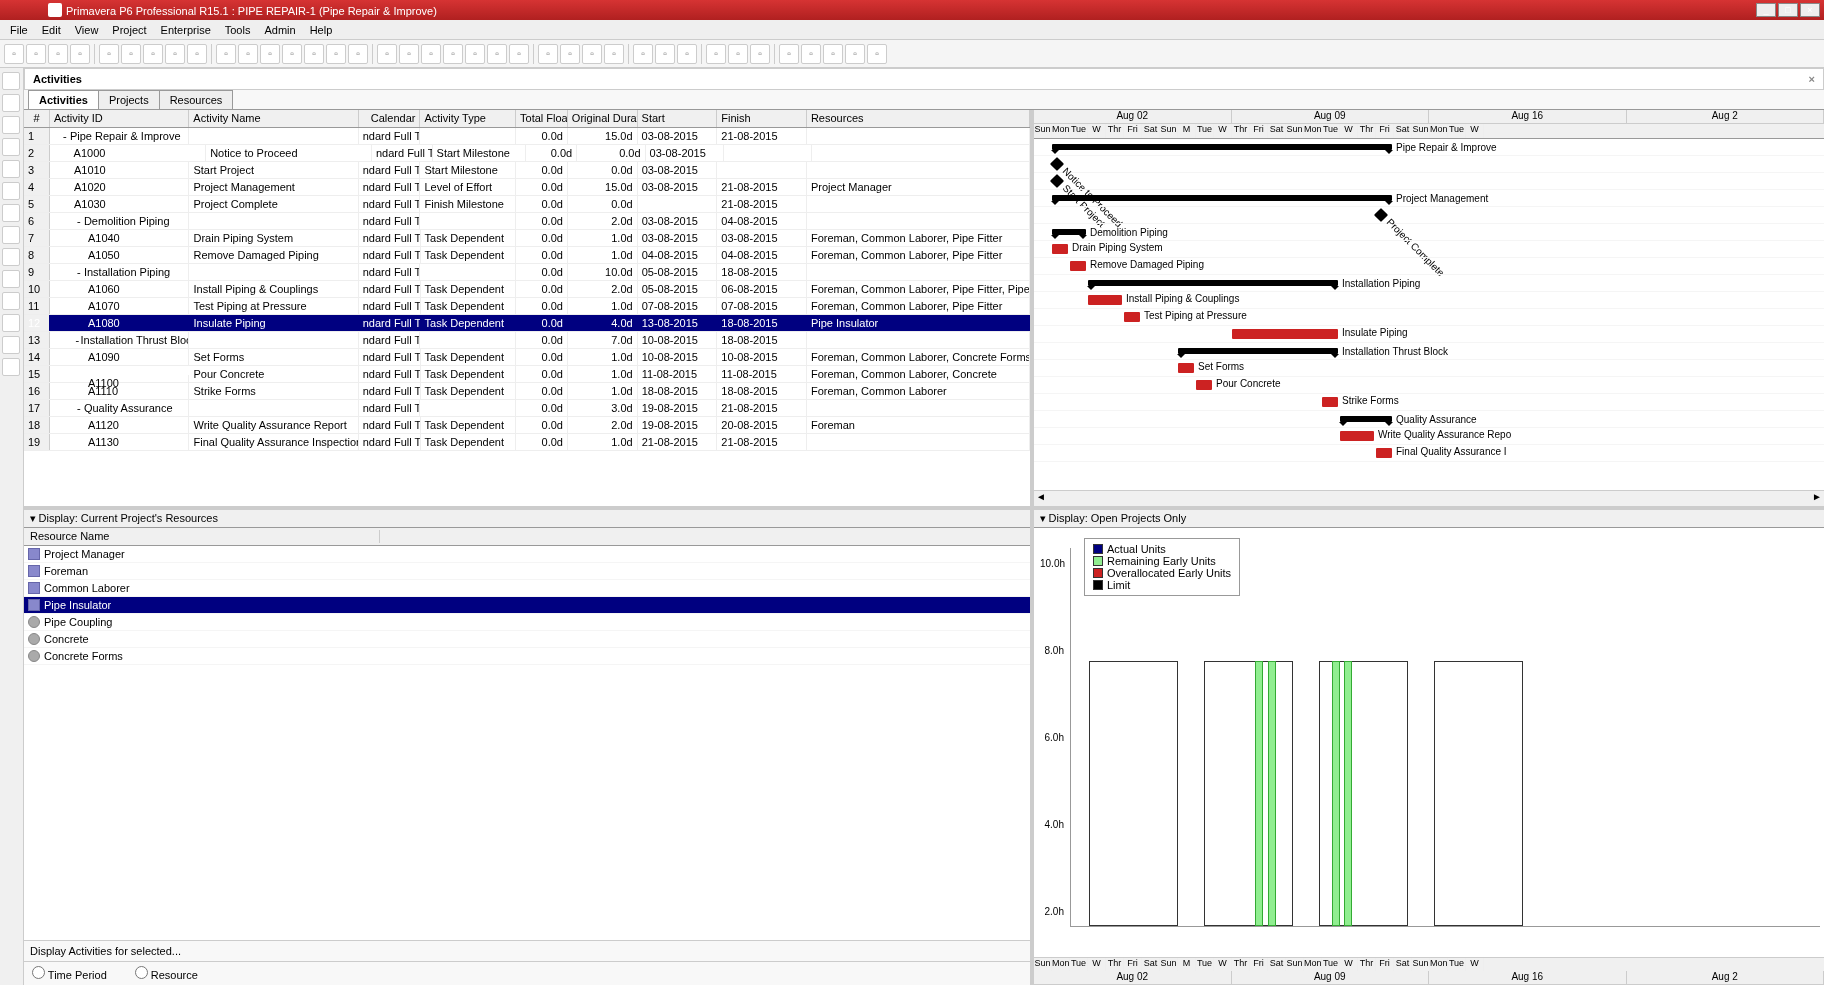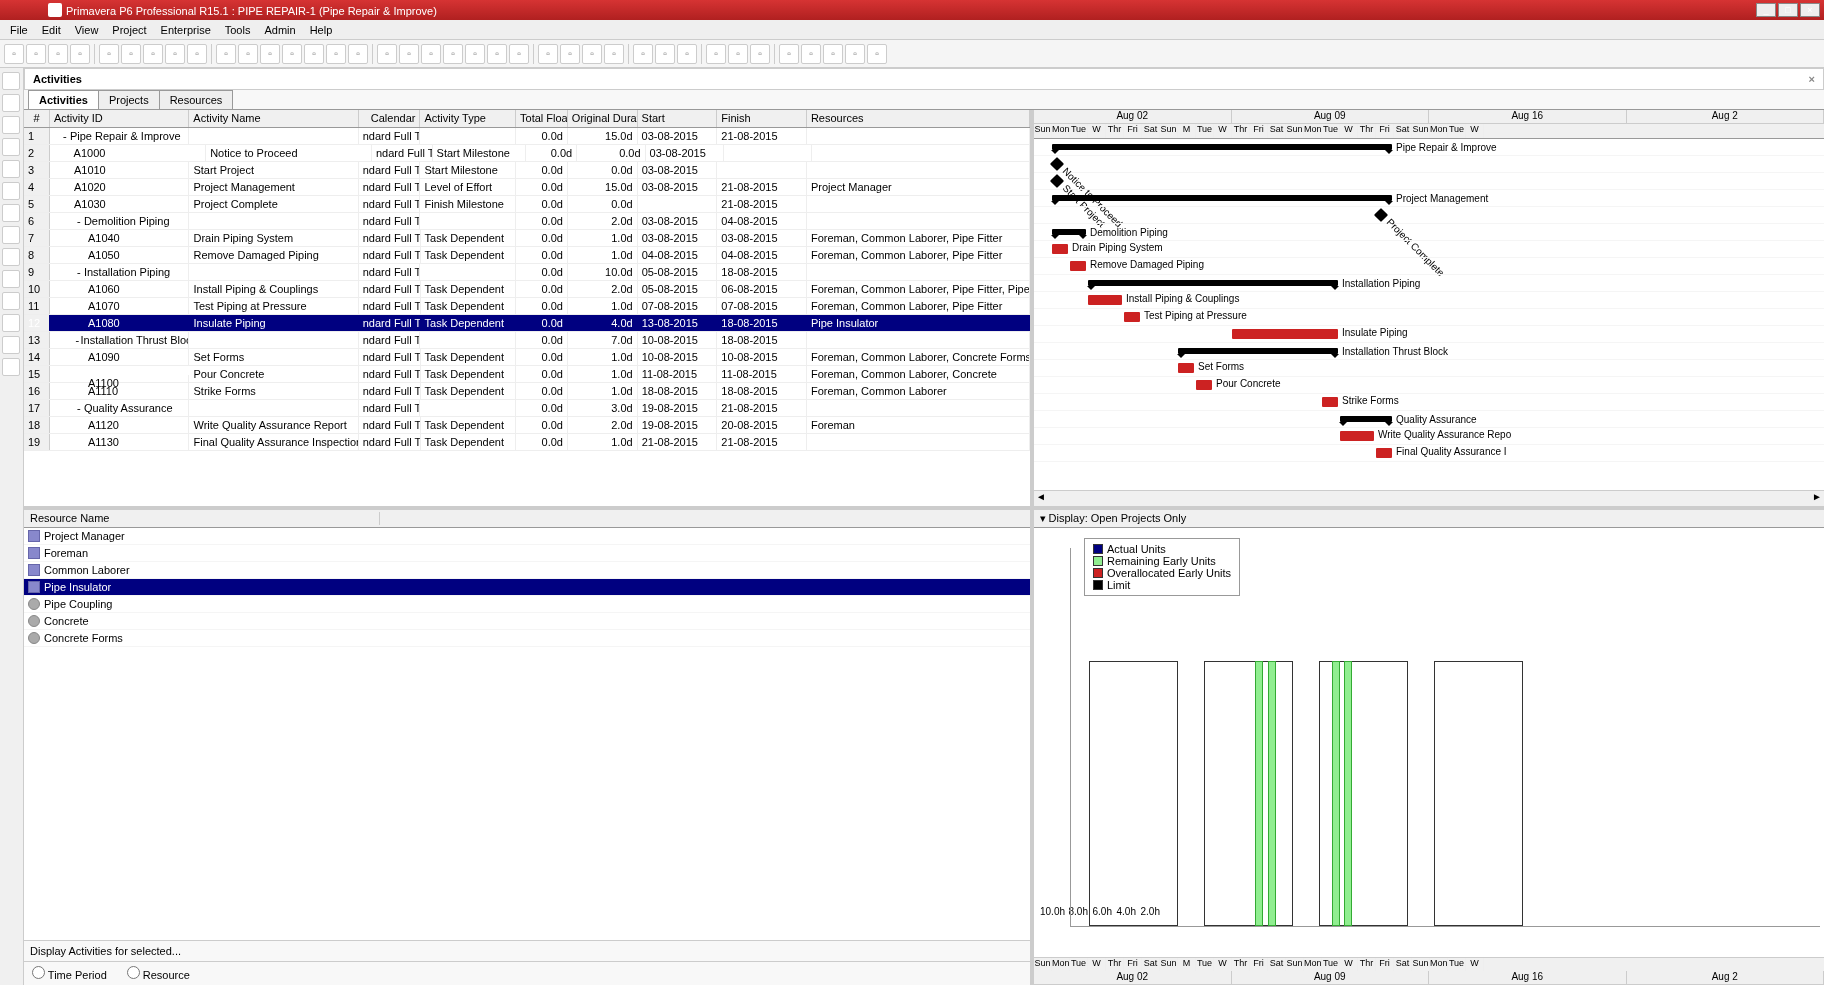--- a/index.html
+++ b/index.html
@@ -68,29 +68,29 @@
 .resources { flex:0 0 1010px; border-right:4px solid #ccc; display:flex; flex-direction:column; }
 .res-head { background:#f0f0f0; border-bottom:1px solid #999; padding:2px 6px; }
 .res-colhead { background:#f0f0f0; border-bottom:1px solid #999; padding:2px 6px; height:18px; display:flex; }
 .res-colhead div:first-child { width:350px; border-right:1px solid #ccc; }
 .res-body { flex:1; overflow:auto; }
 .res-row { display:flex; align-items:center; height:17px; padding:0 4px; gap:4px; border-bottom:1px solid #f5f5f5; cursor:pointer; }
 .res-row.selected { background:#000080; color:#fff; }
 .res-icon { width:12px; height:12px; background:#88c; border:1px solid #66a; }
 .res-icon.mat { background:#aaa; border-color:#888; border-radius:50%; }
 .res-footer { border-top:1px solid #ccc; padding:4px 6px; background:#f8f8f8; }
-.res-radios { display:flex; gap:20px; padding:4px 8px; border-top:1px solid #ccc; background:#f8f8f8; }
+.res-radios { display:flex; gap:28px; padding:4px 8px; border-top:1px solid #ccc; background:#f8f8f8; }
 
 .histogram { flex:1; display:flex; flex-direction:column; }
 .hist-head { background:#f0f0f0; border-bottom:1px solid #999; padding:2px 6px; }
 .hist-body { flex:1; position:relative; background:#fff; }
 .legend { position:absolute; left:50px; top:10px; background:#fff; border:1px solid #999; padding:4px 8px; z-index:2; }
 .legend div { display:flex; align-items:center; gap:4px; font-size:10px; }
 .lsw { width:10px; height:10px; border:1px solid #333; }
-.yaxis { position:absolute; left:6px; top:0; bottom:30px; display:flex; flex-direction:row; justify-content:space-between; padding:30px 0 10px;align-items:flex-end; }
+.yaxis { position:absolute; left:6px; top:0; bottom:30px; display:flex; flex-direction:column; justify-content:space-between; padding:30px 0 10px; }
 .yaxis div { font-size:10px; text-align:right; width:24px; }
 .bars-area { position:absolute; left:36px; right:4px; top:20px; bottom:30px; border-left:1px solid #999; border-bottom:1px solid #999; }
 .hbar { position:absolute; bottom:0; width:8px; background:#90ee90; border:1px solid #3a3; }
 .hbox { position:absolute; bottom:0; border:1px solid #333; background:transparent; }
 .hist-days { height:14px; display:flex; border-top:1px solid #ccc; background:#f0f0f0; }
 .hist-weeks { height:14px; display:flex; background:#f0f0f0; }
 
 .close-x { cursor:pointer; color:#888; font-weight:bold; }
 </style>
 </head>
@@ -618,20 +618,21 @@
           </div>
         <div class="gantt-scroll">
           <span>◄</span>
           <span>►</span>
         </div>
       </div>
     </div>
 
     <div class="lower">
       <div class="resources">
+        <div class="res-head">▾ <span>Display: Current Project's Resources</span></div>
         <div class="res-colhead">
           <div>Resource Name</div>
           <div></div>
         </div>
         <div class="res-body" id="rbody">
             <div class="res-row">
               <div class="res-icon"></div>
               <span>Project Manager</span>
             </div>
             <div class="res-row">

